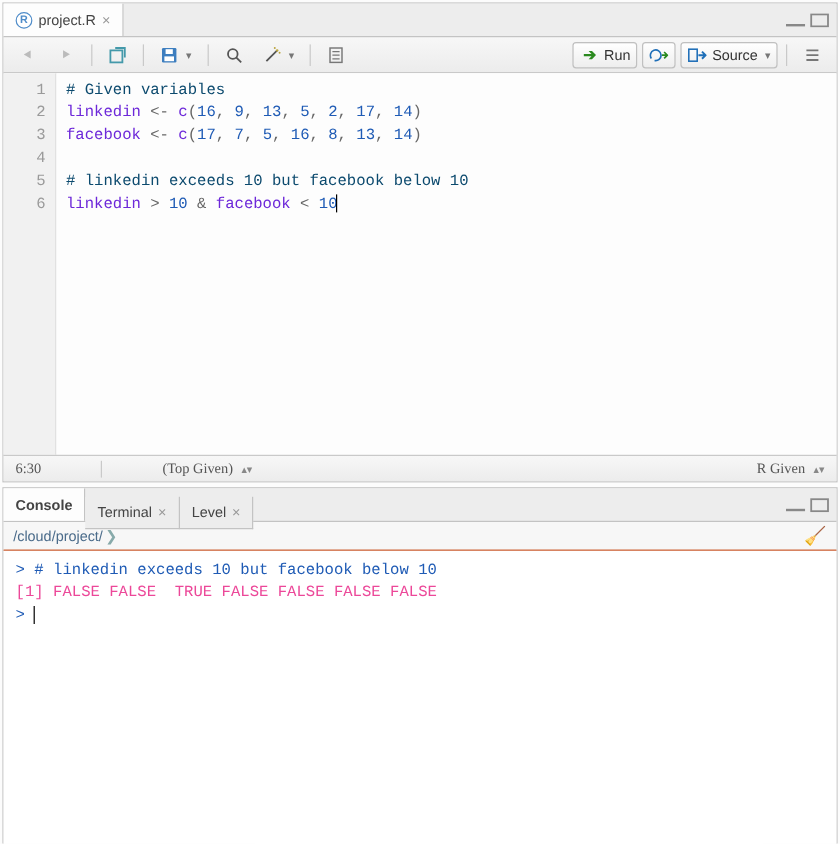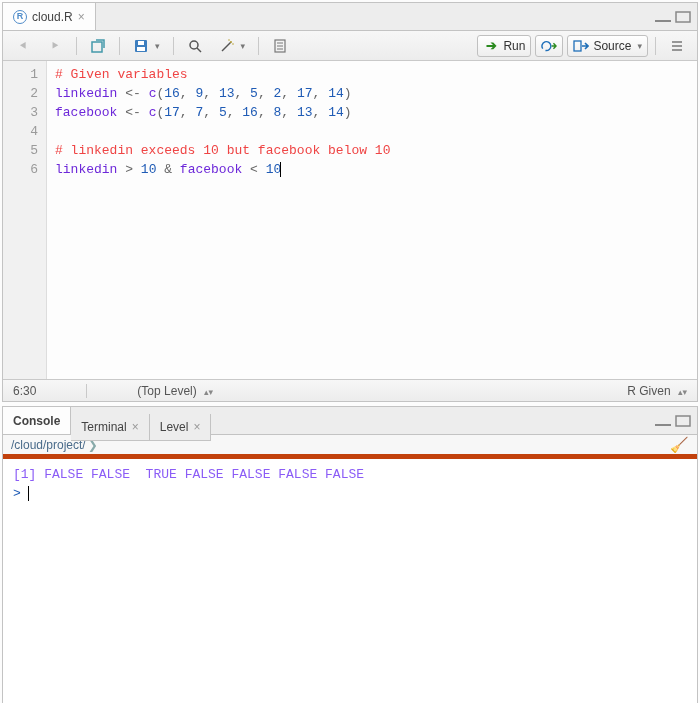--- a/index.html
+++ b/index.html
@@ -116,77 +116,77 @@
     font-size:13px;
   }
   .code-body {
     padding:4px 8px;
     line-height:19px;
     white-space:pre;
     color:#333;
     flex:1;
     background:#fdfdfd;
   }
-  .tok-comment { color:#ef4444; }
+  .tok-comment { color:#0c4a6e; }
   .tok-ident   { color:#6d28d9; }
   .tok-op      { color:#666; }
   .tok-keynum  { color:#1f5bb5;text-align:center; }
   .cursor {
     display:inline-block;width:1px;height:15px;background:#000;vertical-align:middle;margin-left:-1px;
   }
 
   
   .statusbar {
     display:flex;
     align-items:center;
     height:22px;
     border-top:1px solid #c9c9c9;
     background:linear-gradient(#f7f7f7,#ececec);
-    font-family:Liberation Sans, sans-serif;
+    font-family:Liberation Serif, serif;
     font-size:12px;color:#555;
     padding:0 10px;
     gap:40px;
   }
   .statusbar .sep { width:1px;background:#c9c9c9;height:14px;margin:0 10px; }
   .statusbar .sort { color:#888;font-size:9px;margin-left:4px; }
 
   
   .pathbar {
     display:flex;align-items:center;
     height:24px;
     background:#f7f7f7;
-    border-bottom:5px solid #c2410c;
+    border-bottom:1px solid #c2410c;
     padding:0 8px;
     color:#4a6b8a;
     font-family:"Segoe UI",Arial,sans-serif;
     font-size:12px;
   }
   .pathbar .broom { margin-left:auto;color:#b59e5a;font-size:15px;cursor:pointer; }
 
   .console-body {
     flex:1;
     padding:6px 10px;
     line-height:19px;
     white-space:pre;
     color:#222;
     background:#fff;
   }
   .prompt-line { color:#1f5bb5; }
-  .out-line    { color:#8b5cf6; }
+  .out-line    { color:#ec4899; }
 
   svg { display:block; }
 </style>
 </head>
 <body>
 
 <div class="panel top-panel">
   <div class="tab-strip">
     <div class="tab">
       <span class="rfile-icon">R</span>
-      <span>cloud.R</span>
+      <span>project.R</span>
       <span class="close-x">×</span>
     </div>
     <div class="win-controls">
       <span style="cursor:pointer">
         <svg width="16" height="12" viewBox="0 0 16 12">
             <rect x="0" y="9" width="16" height="2" fill="#888"></rect>
           </svg>
       </span>
       <span style="cursor:pointer">
         <svg width="16" height="12" viewBox="0 0 16 12">
@@ -300,21 +300,21 @@
         <div>5</div>
         <div>6</div>
       </div>
     <div class="code-body" id="codebody"><div><span class="tok-comment"># Given variables</span></div><div><span class="tok-ident">linkedin </span><span class="tok-op">&lt;- </span><span class="tok-ident">c</span><span class="tok-op">(</span><span class="tok-keynum">16</span><span class="tok-op">, </span><span class="tok-keynum">9</span><span class="tok-op">, </span><span class="tok-keynum">13</span><span class="tok-op">, </span><span class="tok-keynum">5</span><span class="tok-op">, </span><span class="tok-keynum">2</span><span class="tok-op">, </span><span class="tok-keynum">17</span><span class="tok-op">, </span><span class="tok-keynum">14</span><span class="tok-op">)</span></div><div><span class="tok-ident">facebook </span><span class="tok-op">&lt;- </span><span class="tok-ident">c</span><span class="tok-op">(</span><span class="tok-keynum">17</span><span class="tok-op">, </span><span class="tok-keynum">7</span><span class="tok-op">, </span><span class="tok-keynum">5</span><span class="tok-op">, </span><span class="tok-keynum">16</span><span class="tok-op">, </span><span class="tok-keynum">8</span><span class="tok-op">, </span><span class="tok-keynum">13</span><span class="tok-op">, </span><span class="tok-keynum">14</span><span class="tok-op">)</span></div><div>&nbsp;</div><div><span class="tok-comment"># linkedin exceeds 10 but facebook below 10</span></div><div><span class="tok-ident">linkedin </span><span class="tok-op">&gt; </span><span class="tok-keynum">10</span><span class="tok-op"> &amp; </span><span class="tok-ident">facebook </span><span class="tok-op">&lt; </span><span class="tok-keynum">10</span><span class="cursor"></span></div></div>
   </div>
 
   <div class="statusbar">
     <span>6:30</span>
     <span class="sep"></span>
     <span>
-      <span>(Top Level)</span>
+      <span>(Top Given)</span>
       <span class="sort">▴▾</span>
     </span>
     <span style="flex:1"></span>
     <span>
       <span>R Given</span>
       <span class="sort">▴▾</span>
     </span>
   </div>
 </div>
 
@@ -345,14 +345,14 @@
       </span>
     </div>
   </div>
 
   <div class="pathbar">
     <span>/cloud/project/</span>
     <span style="color:#8aa;margin-left:2px;cursor:pointer">❯</span>
     <span class="broom">🧹</span>
   </div>
 
-  <div class="console-body" id="consolebody"><div class="out-line">[1] FALSE FALSE  TRUE FALSE FALSE FALSE FALSE</div><div class="prompt-line">&gt; <span class="cursor"></span></div></div>
+  <div class="console-body" id="consolebody"><div class="prompt-line">&gt; # linkedin exceeds 10 but facebook below 10</div><div class="out-line">[1] FALSE FALSE  TRUE FALSE FALSE FALSE FALSE</div><div class="prompt-line">&gt; <span class="cursor"></span></div></div>
 </div>
 
 </body></html>

